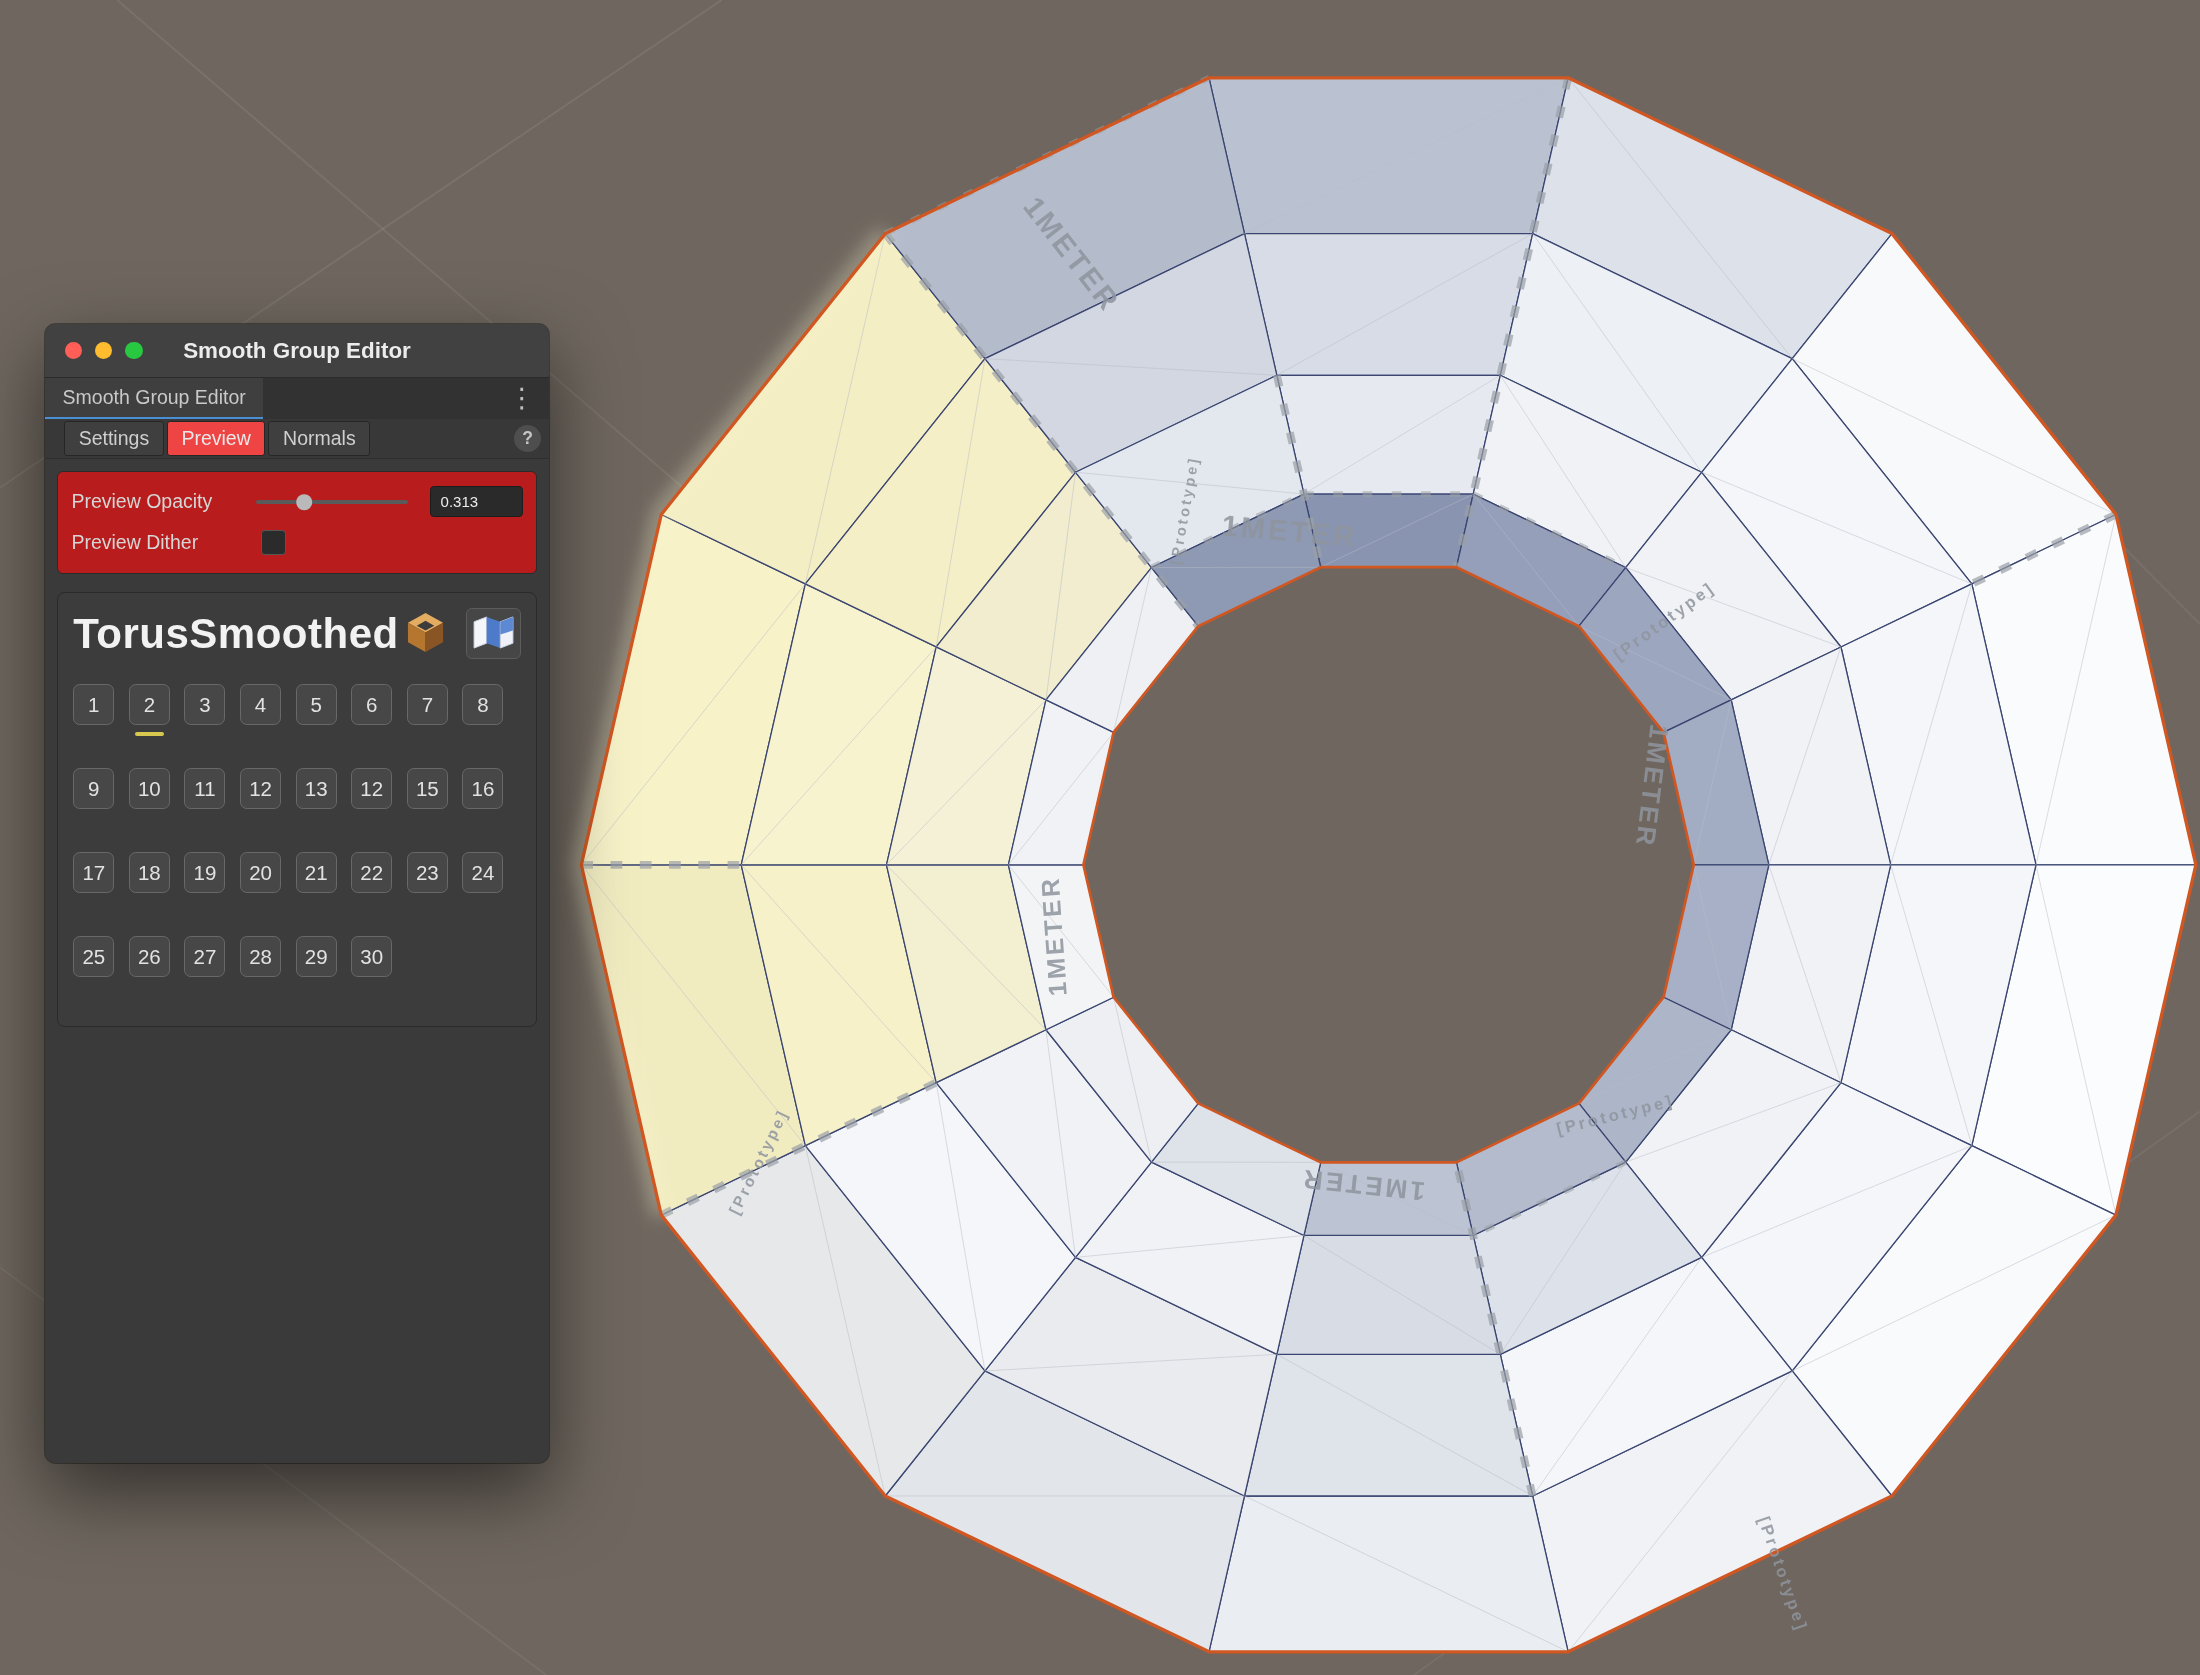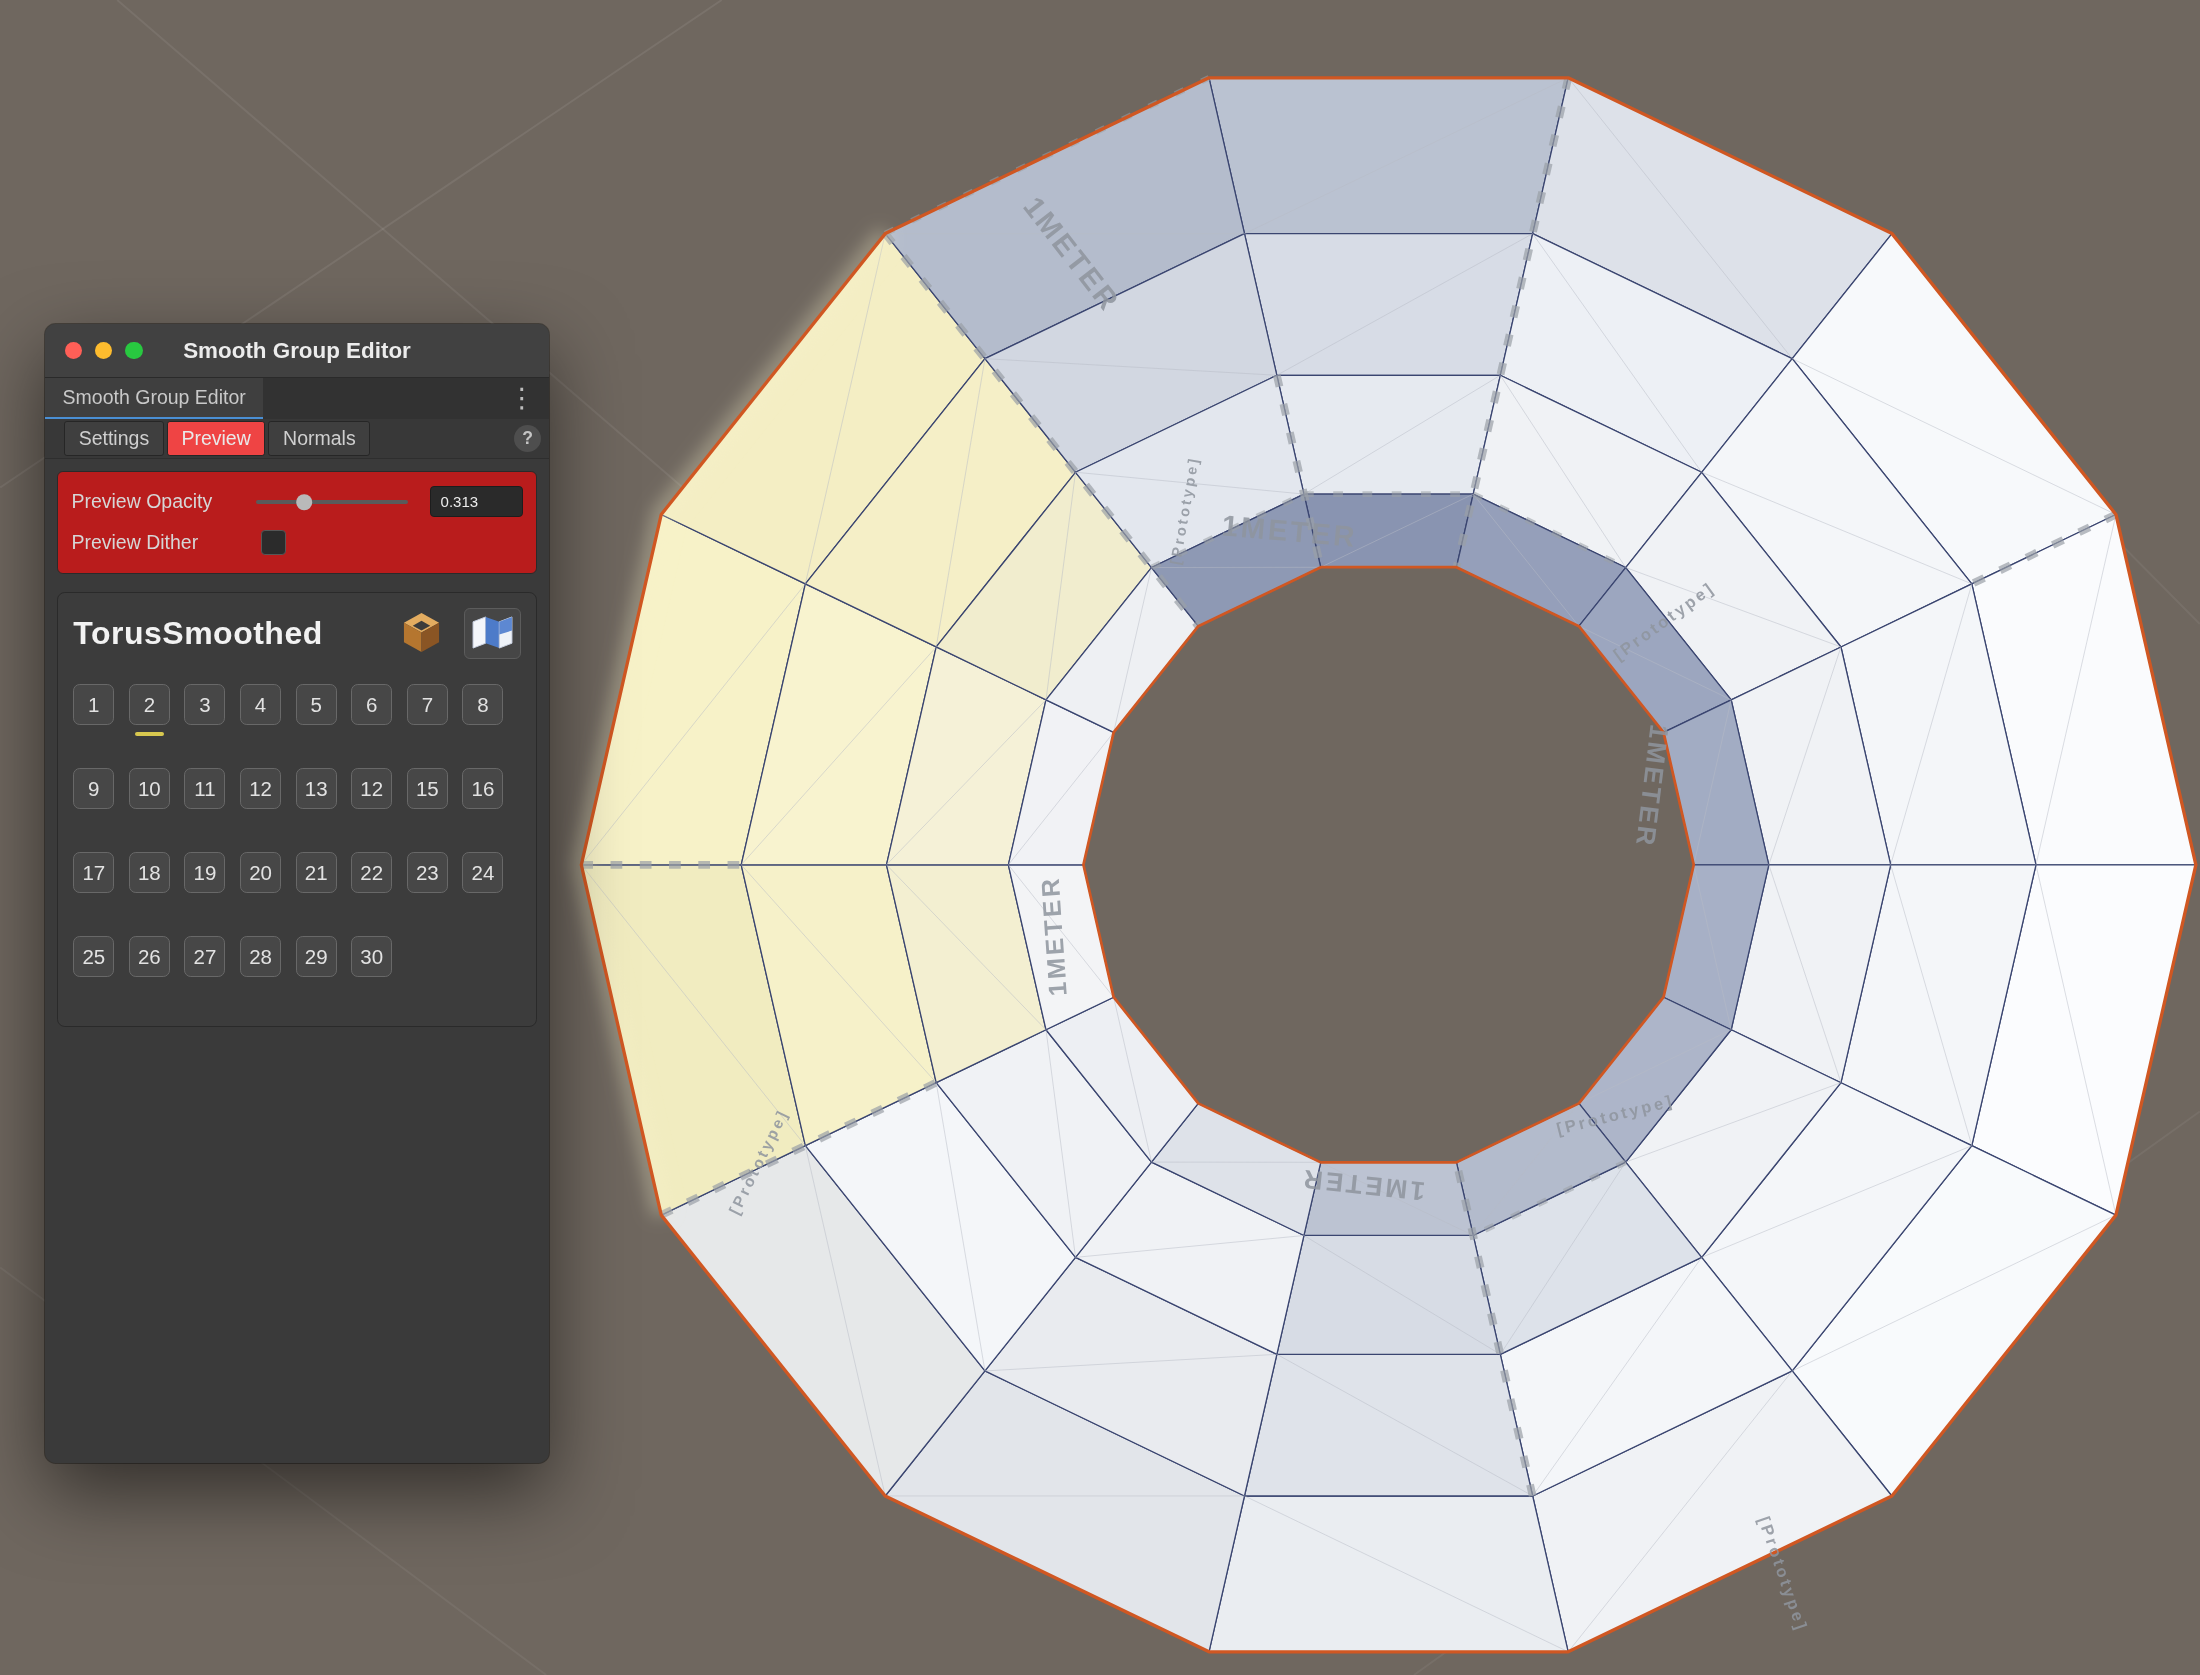--- a/index.html
+++ b/index.html
@@ -29,21 +29,21 @@
   .row{display:flex;align-items:center;height:41px}
   .lbl{width:190px;color:#d6d6d6}
   .slider{position:relative;width:156px;height:3.9px;background:#5a5a5a;border-radius:2px;margin-right:21.5px}
   .thumb{position:absolute;top:50%;left:31%;width:15.6px;height:15.6px;background:#b9b9b9;border-radius:50%;transform:translate(-50%,-50%)}
   .numfield{width:95px;height:31px;background:#2a2a2a;border:1px solid #1d1d1d;border-radius:3.9px;color:#ececec;
     display:flex;align-items:center;padding-left:9.8px;margin-left:auto;font-size:15px}
   .checkbox{width:25px;height:25px;background:#2b2b2b;border:1px solid #565656;border-radius:3.9px}
 
   .groupbox{margin:17.6px 11.7px 0;background:#3c3c3c;border:1px solid #2a2a2a;border-radius:7.8px;padding:15.6px 15.6px 29px;height:435px}
   .ghead{display:flex;align-items:center;margin-bottom:25px}
-  .objname{font-size:32px;font-weight:bold;color:#f2f2f2;letter-spacing:0.5px}
+  .objname{font-size:42px;font-weight:bold;color:#f2f2f2;letter-spacing:0.5px}
   .iconbtn{width:57px;height:51px;margin-left:13.7px;border-radius:5.9px;display:flex;align-items:center;justify-content:center;
     background:transparent;border:none;padding:0}
   .iconbtn.framed{background:#464646;border:1px solid #5c5c5c}
   .iconbtn:first-of-type{margin-left:auto}
 
   .grid{display:grid;grid-template-columns:repeat(8,41px);gap:43px 14.6px}
   .grp-btn{position:relative;width:41px;height:41px;background:#474747;border:1px solid #686868;border-radius:6.8px;color:#e2e2e2;
     font-size:20.5px;font-family:inherit;display:flex;align-items:center;justify-content:center;padding:0}
   .grp-btn.selected::after{content:"";position:absolute;left:4.9px;right:4.9px;bottom:-11.7px;height:3.9px;background:#d8c84f;border-radius:2px}
 </style>

